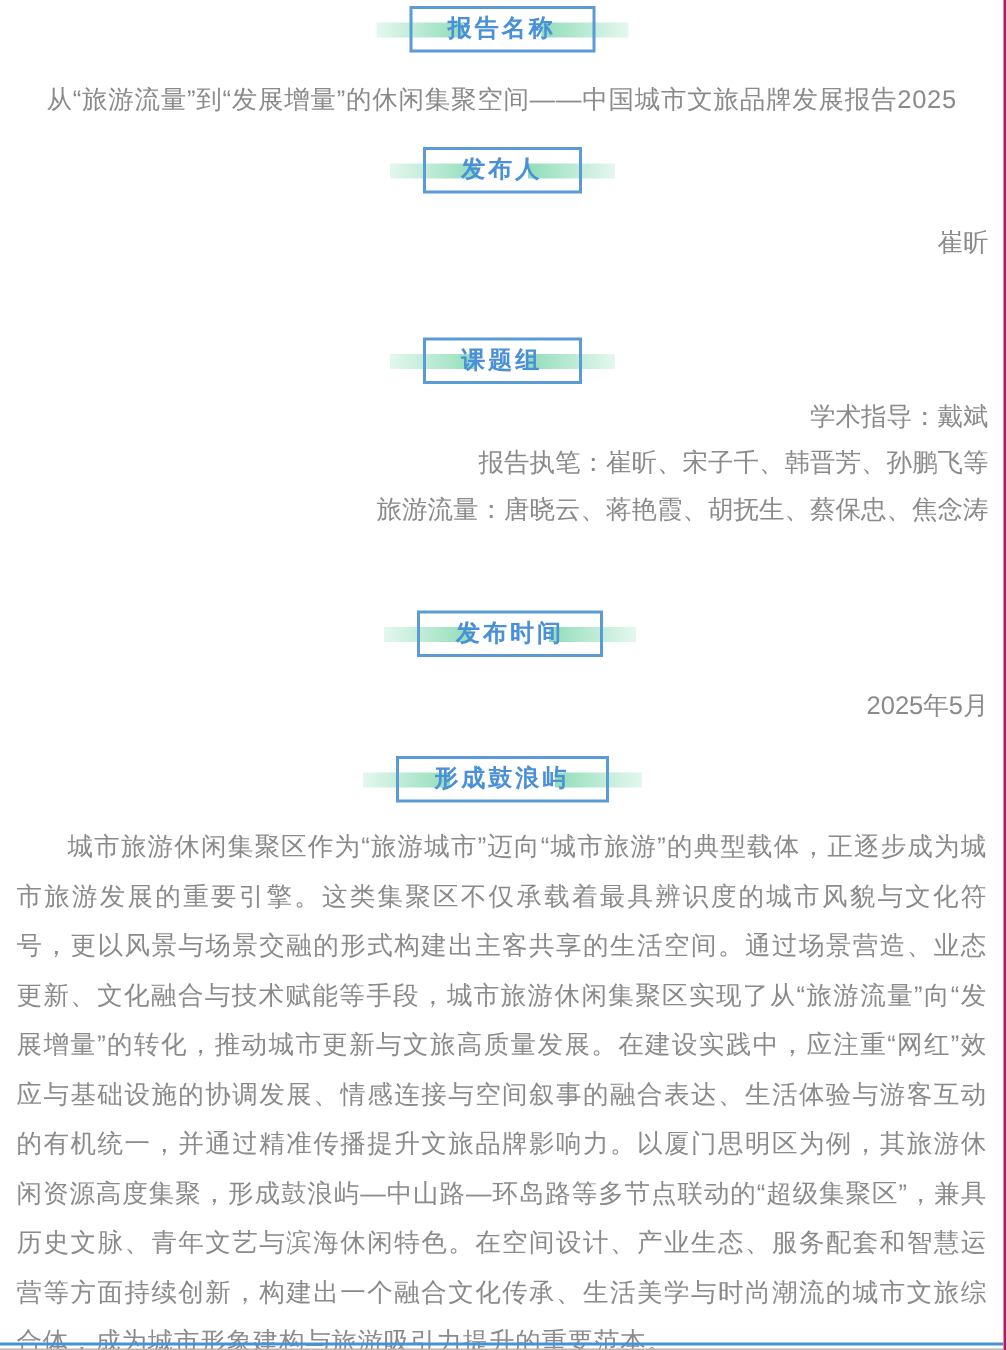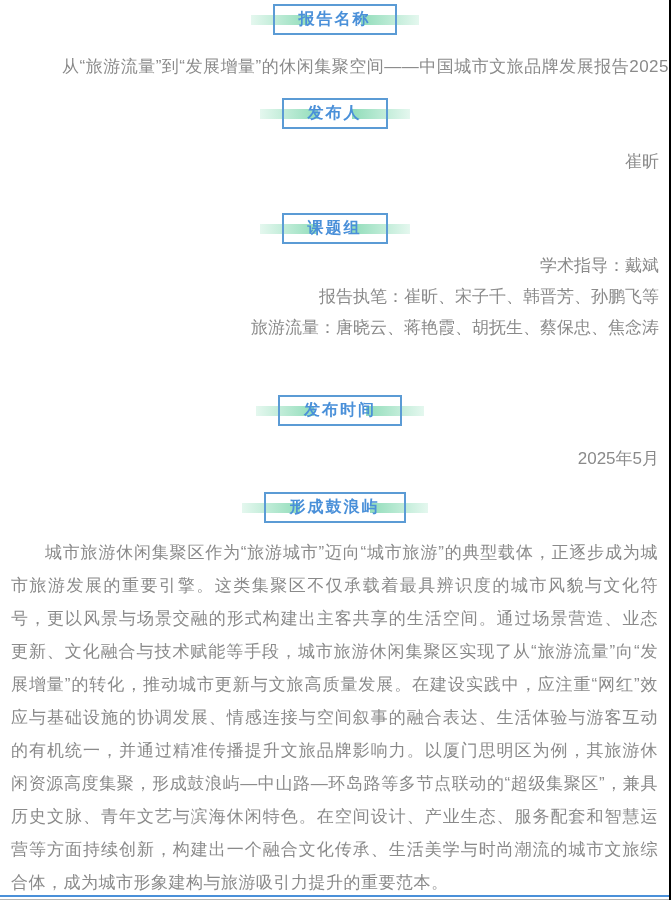--- a/index.html
+++ b/index.html
@@ -7,21 +7,21 @@
     font-family:"Liberation Sans","DejaVu Sans",sans-serif;
     -webkit-font-smoothing:antialiased;
   }
   .page{
     position:relative;
     width:671px;
     height:900px;
     margin:0;
     background:#ffffff;
     box-sizing:border-box;
-    border-right:2px solid #000000;
+    border-right:2px solid #be185d;
     overflow:hidden;
   }
   .edge-blue-bottom{
     position:absolute;left:0;right:0;bottom:3px;height:2px;background:#4a90d9;
   }
   .edge-gray-bottom{
     position:absolute;left:0;right:0;bottom:0;height:1px;background:#b5b5b5;
   }
   .section{text-align:center;}
   
@@ -67,36 +67,36 @@
     font-size:17px;
     line-height:31px;
     text-align:right;
     margin:0 10px;
   }
   .title-line{
     margin-top:19px;
     color:#8a8a8a;
     font-size:17px;
     line-height:26px;
-    text-align:right;
+    text-align:center;
     letter-spacing:0.5px;
   }
   .paragraph{
     margin:13px 11px 0 11px;
     color:#8a8a8a;
     font-size:17px;
     line-height:33px;
     text-align:justify;
     text-indent:2em;
     letter-spacing:0.5px;
   }
   
   .m-top-first{margin-top:4px;}
   .m-top-sec{margin-top:18px;}
-  .m-top-sec-sm{margin-top:36px;}
+  .m-top-sec-sm{margin-top:48px;}
   .m-top-sec-md{margin-top:52px;padding-left:11px;}
   .m-content{margin-top:17px;}
   .m-content-sm{margin-top:6px;}
 </style>
 </head>
 <body>
 
 <div class="page">
 
   <div class="section">

